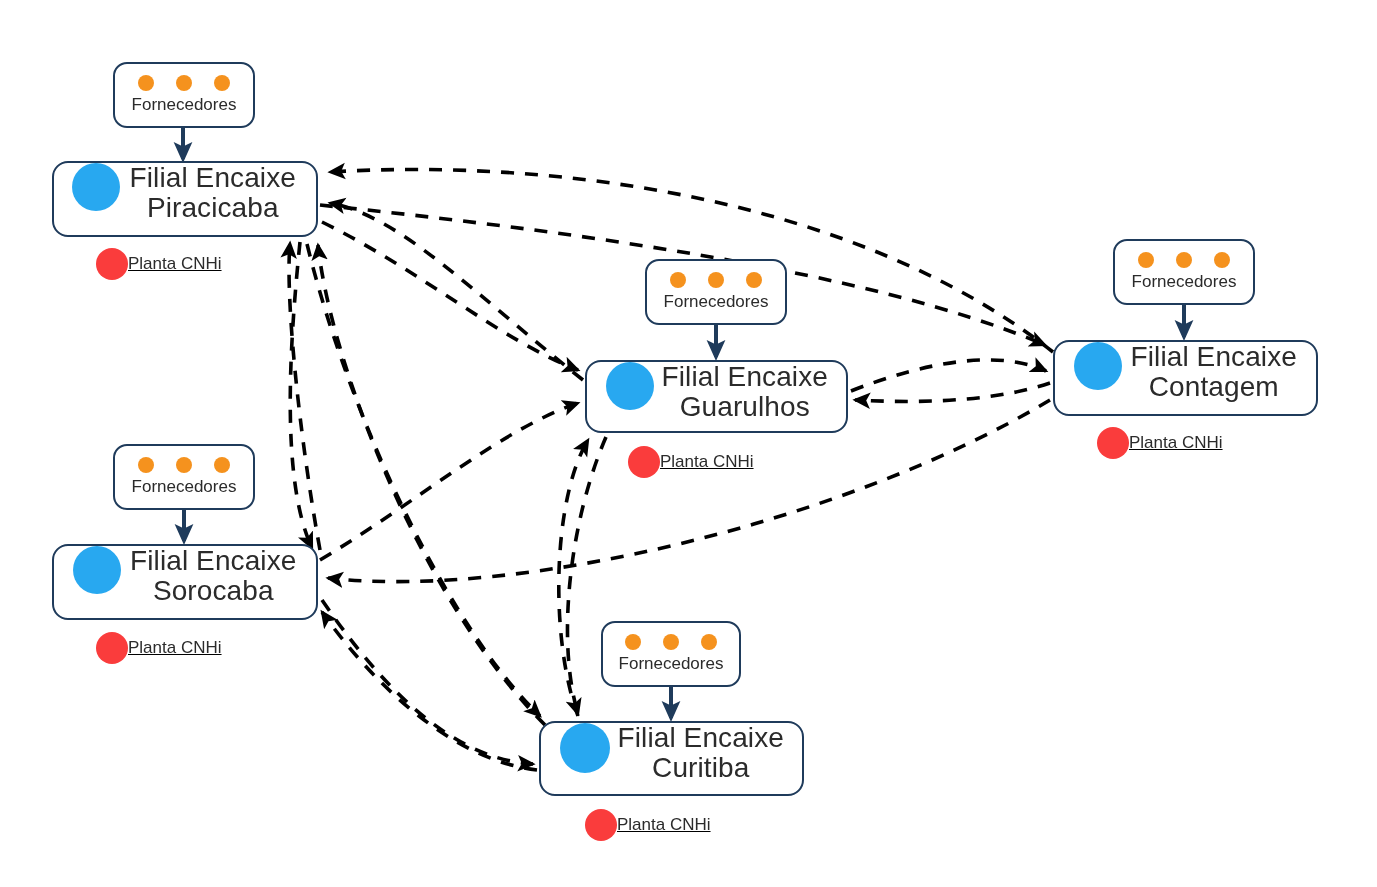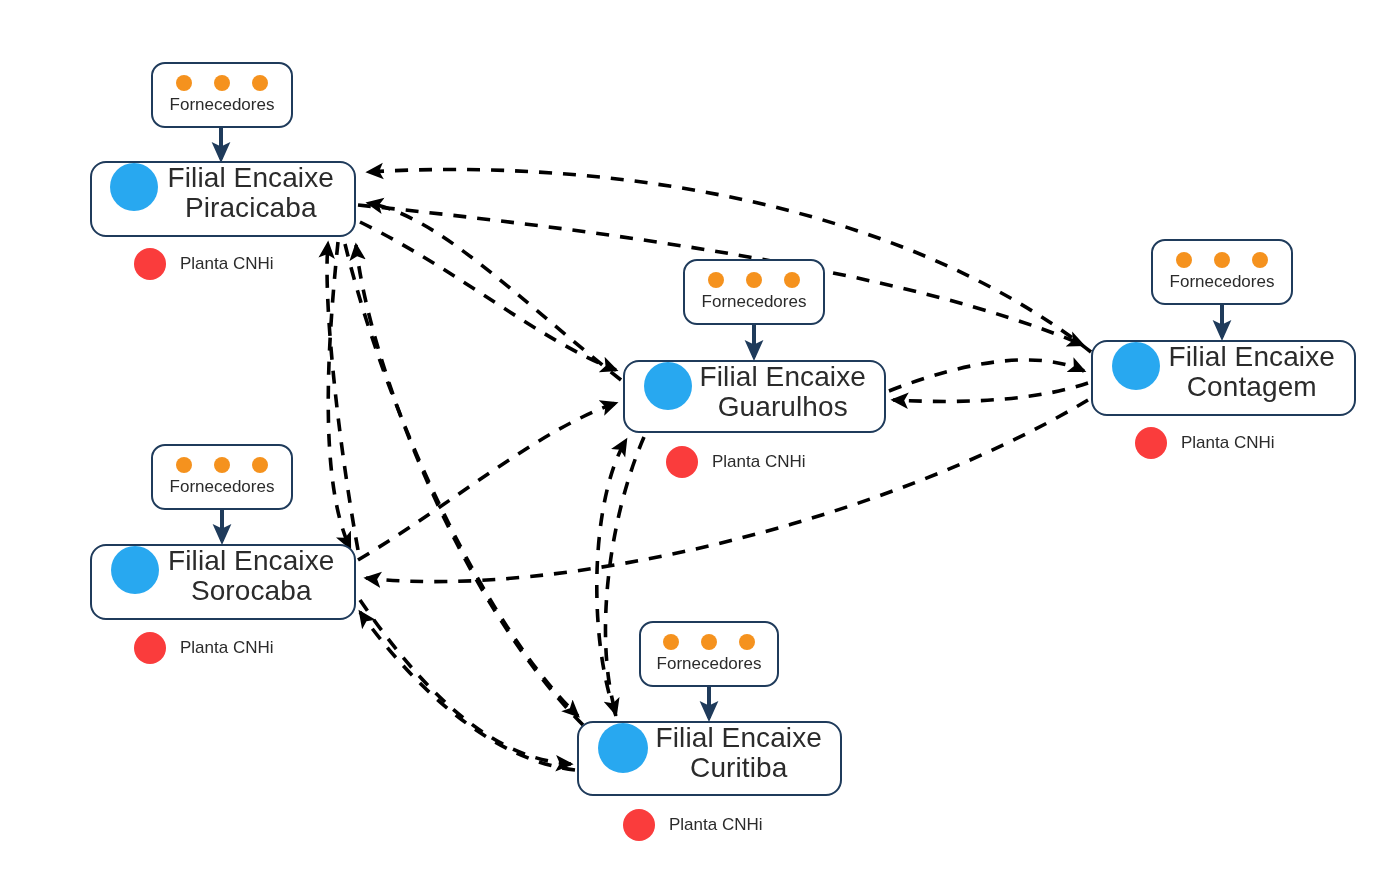--- a/index.html
+++ b/index.html
@@ -10,21 +10,20 @@
   body {
     font-family: "Liberation Sans", sans-serif;
     -webkit-font-smoothing: antialiased;
   }
   #canvas {
     position: relative;
     width: 1330px;
     height: 887px;
     background: #ffffff;
     overflow: hidden;
-    margin-left: 38px;
   }
   #edges {
     position: absolute;
     left: 0;
     top: 0;
     width: 1377px;
     height: 887px;
     pointer-events: none;
   }
 
@@ -82,22 +81,22 @@
     color: #2B2B2B;
     font-size: 17px;
     line-height: 1.1;
   }
 
   
   .legend {
     position: absolute;
     display: flex;
     align-items: center;
-    gap: 14px;
     z-index: 3;
+    text-decoration: underline;
   }
   .legend-dot {
     width: 32px;
     height: 32px;
     border-radius: 50%;
     background: #FA3C3C;
   }
   .legend-label {
     color: #2B2B2B;
     font-size: 17px;

